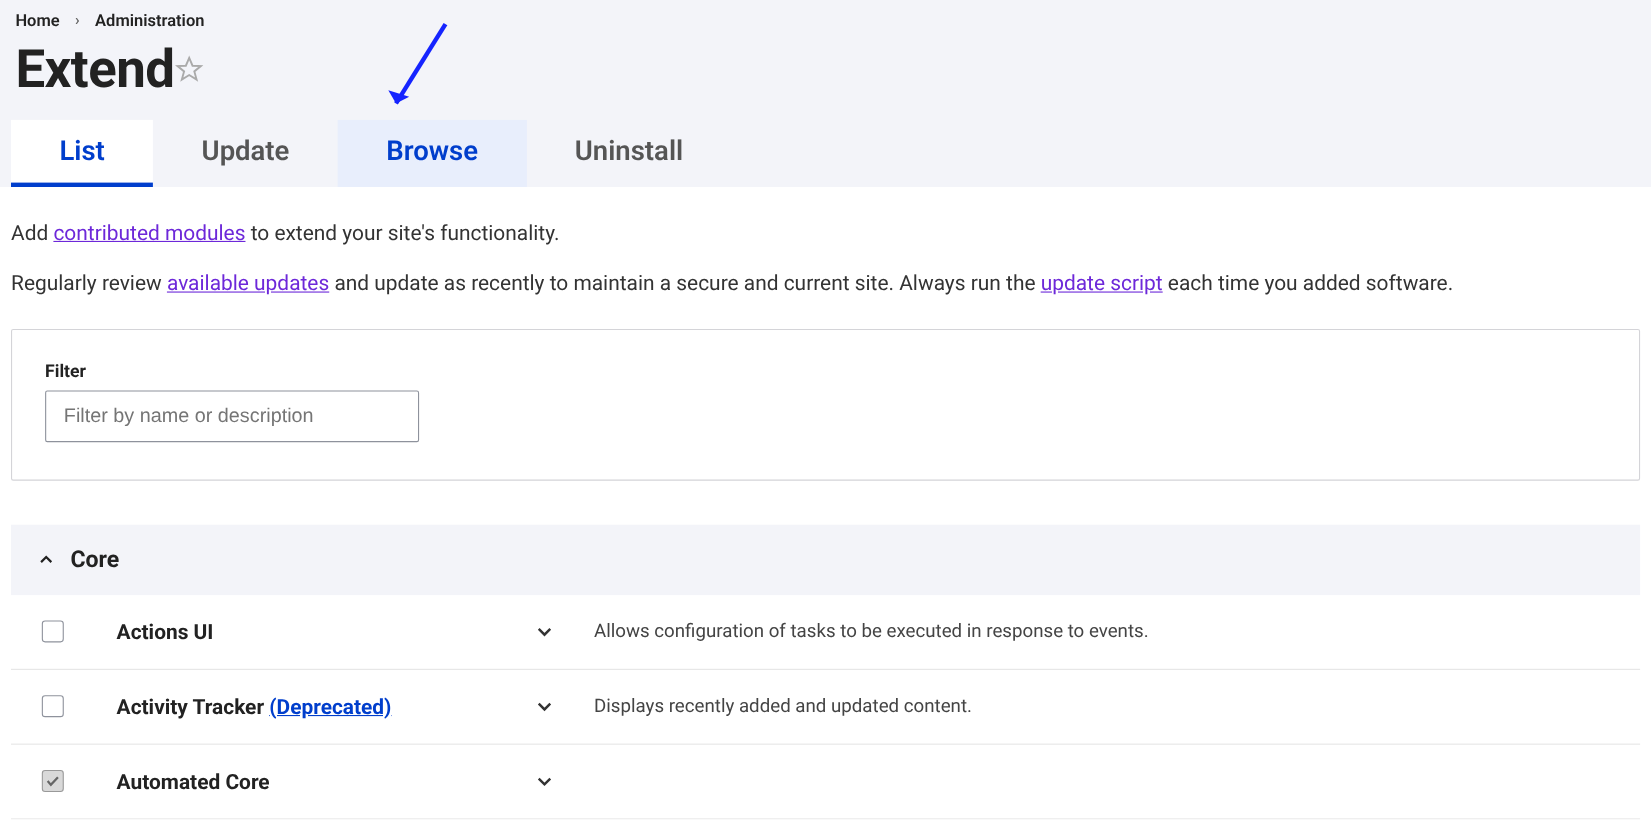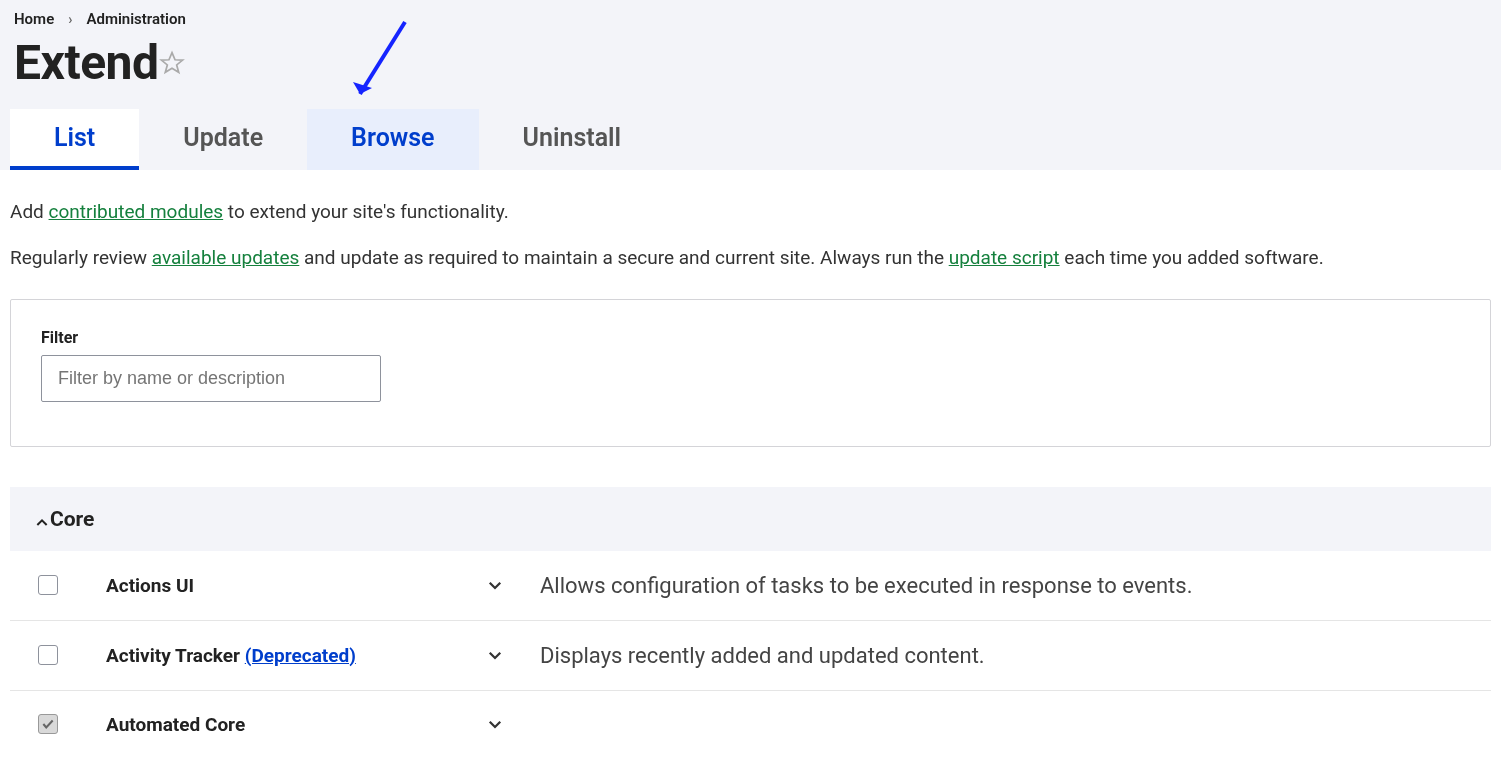--- a/index.html
+++ b/index.html
@@ -15,39 +15,39 @@
 
 .tabs { display: flex; gap: 0; }
 .tab { padding: 14px 44px; font-size: 25px; font-weight: 600; color: #555; cursor: pointer; border-bottom: 4px solid transparent; }
 .tab.active { color: #003ecc; border-bottom-color: #003ecc; background: #fff; }
 .tab.highlight { background: #e8eefc; color: #003ecc; }
 
 .arrow-pointer { position: absolute; left: 350px; top: 18px; pointer-events: none; }
 
 .content { padding: 26px 10px 0 10px; position: relative; }
 .intro-text { font-size: 19px; color: #333; line-height: 1.7; margin-bottom: 14px; }
-.intro-text a { color: #15803d; text-decoration: underline; }
+.intro-text a { color: #6d28d9; text-decoration: underline; }
 
-.filter-box { border: 1px solid #d4d4d8; border-radius: 2px; padding: 28px 30px 44px 30px; margin-top: 24px; }
+.filter-box { border: 1px solid #d4d4d8; border-radius: 2px; padding: 28px 30px 34px 30px; margin-top: 24px; }
 .filter-label { font-size: 16px; font-weight: 700; margin-bottom: 8px; display: block; }
 .filter-input { width: 340px; padding: 12px 16px; font-size: 18px; border: 1px solid #8e929c; border-radius: 2px; color: #555; }
 .filter-input::placeholder { color: #757575; }
 
-.group-header { background: #f3f4f9; padding: 20px 24px; margin-top: 40px; display: flex; align-items: flex-end; cursor: pointer; }
+.group-header { background: #f3f4f9; padding: 20px 24px; margin-top: 40px; display: flex; align-items: center; gap: 14px; cursor: pointer; }
 .group-header .chev { width: 16px; height: 16px; }
 .group-title { font-size: 21px; font-weight: 700; }
 
 .module-row { display: flex; align-items: center; padding: 22px 20px; border-bottom: 1px solid #e5e5e5; gap: 20px; }
 .module-check { width: 20px; height: 20px; flex-shrink: 0; border: 1.5px solid #8e929c; border-radius: 3px; display: flex; align-items: center; justify-content: center; cursor: pointer; margin-left: 8px; margin-right: 28px; }
 .module-check.checked { background: #d9d9d9; border-color: #999; }
 .module-check.checked svg { width: 14px; height: 14px; color: #666; }
 .module-name { width: 360px; font-size: 19px; font-weight: 700; }
 .module-name .deprecated { color: #003ecc; text-decoration: underline; font-weight: 700; }
 .module-expand { width: 18px; height: 18px; color: #333; margin-right: 16px; cursor: pointer; flex-shrink: 0; }
-.module-desc { font-size: 22px; color: #444; flex: 1; }
+.module-desc { font-size: 17px; color: #444; flex: 1; }
 </style>
 </head>
 <body>
 
 <div class="top-region">
   <nav class="breadcrumb">
     <a href="#">Home</a>
     <span class="sep">›</span>
     <a href="#">Administration</a>
   </nav>
@@ -70,21 +70,21 @@
 <svg class="arrow-pointer" width="70" height="90" viewBox="0 0 70 90">
   <line x1="55" y1="4" x2="10" y2="76" stroke="#1524ff" stroke-width="4"></line>
   <polygon points="10,76 3,64 22,70" fill="#1524ff"></polygon>
 </svg>
 
 <div class="content">
   <p class="intro-text">
     <span>Add </span><a href="#">contributed modules</a><span> to extend your site's functionality.</span>
   </p>
   <p class="intro-text">
-    <span>Regularly review </span><a href="#">available updates</a><span> and update as required to maintain a secure and current site. Always run the </span><a href="#">update script</a><span> each time you added software.</span>
+    <span>Regularly review </span><a href="#">available updates</a><span> and update as recently to maintain a secure and current site. Always run the </span><a href="#">update script</a><span> each time you added software.</span>
   </p>
 
   <div class="filter-box">
     <label class="filter-label">Filter</label>
     <input class="filter-input" type="text" placeholder="Filter by name or description" style="">
   </div>
 
   <div class="group-header">
     <svg class="chev" viewBox="0 0 24 24" fill="none" stroke="#222" stroke-width="3">
       <polyline points="5,15 12,8 19,15"></polyline>

